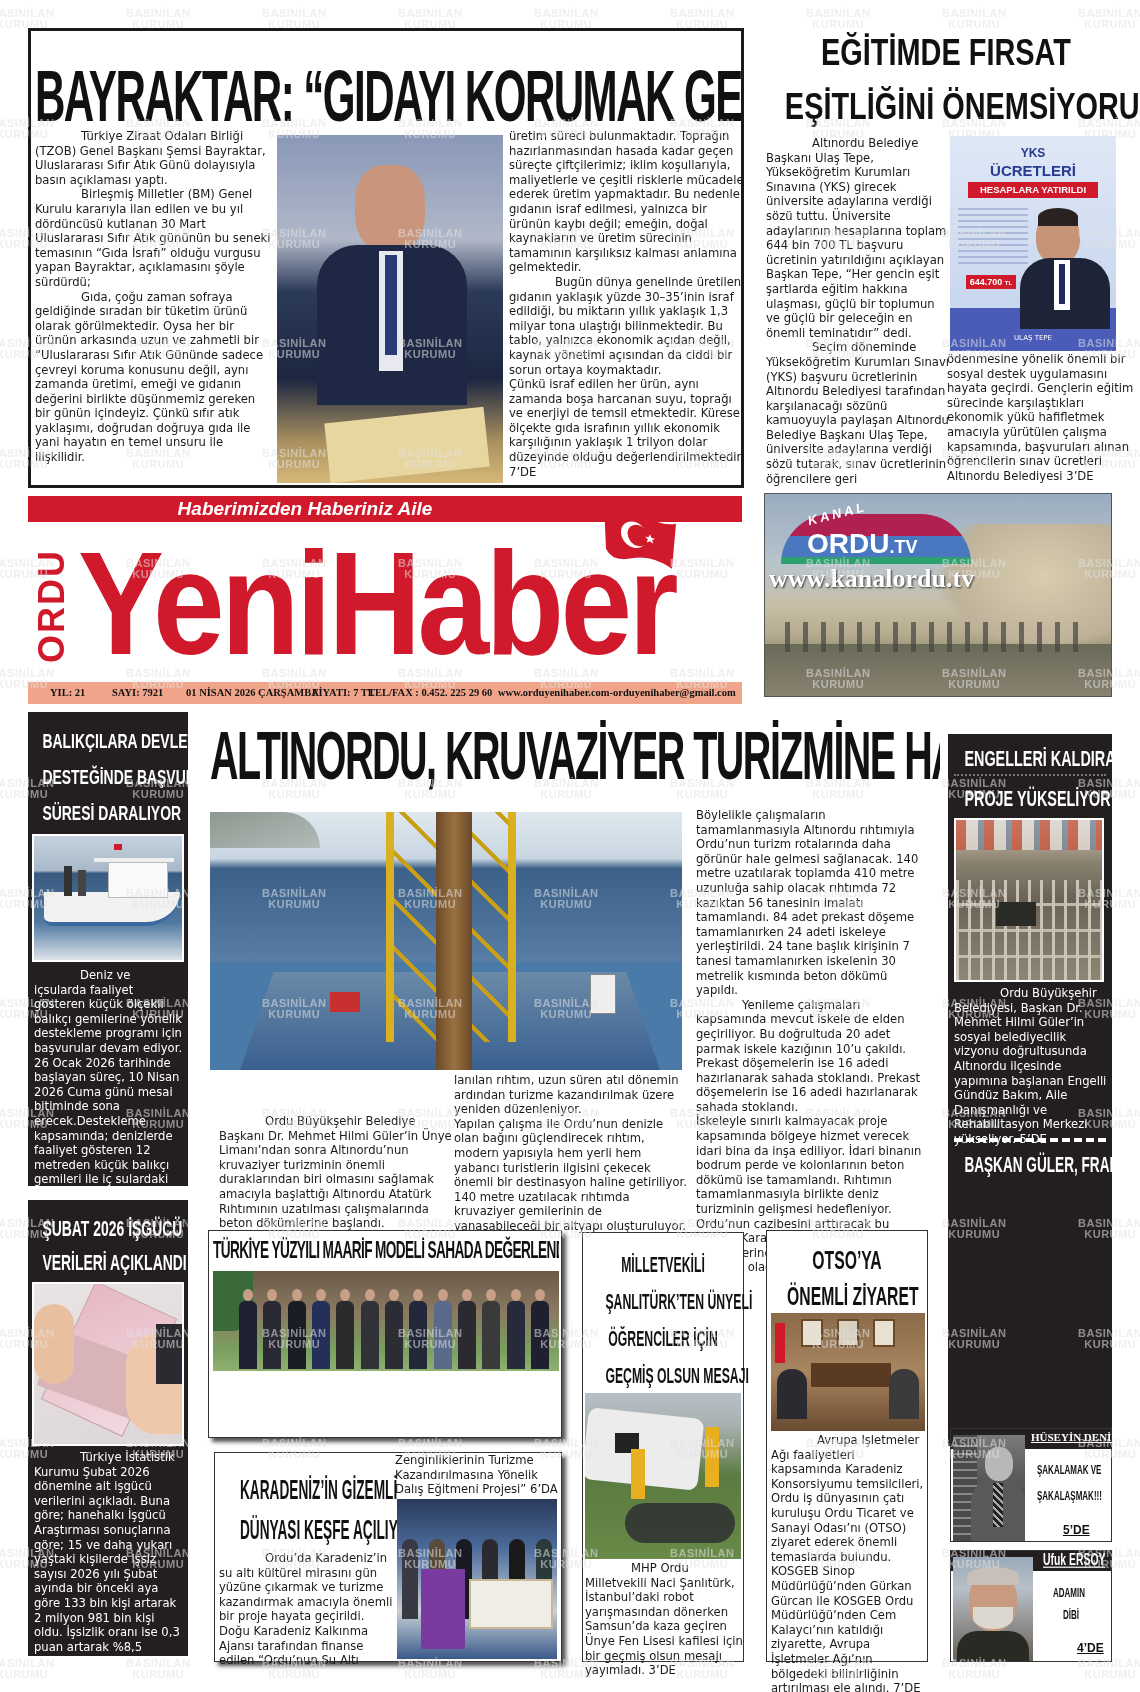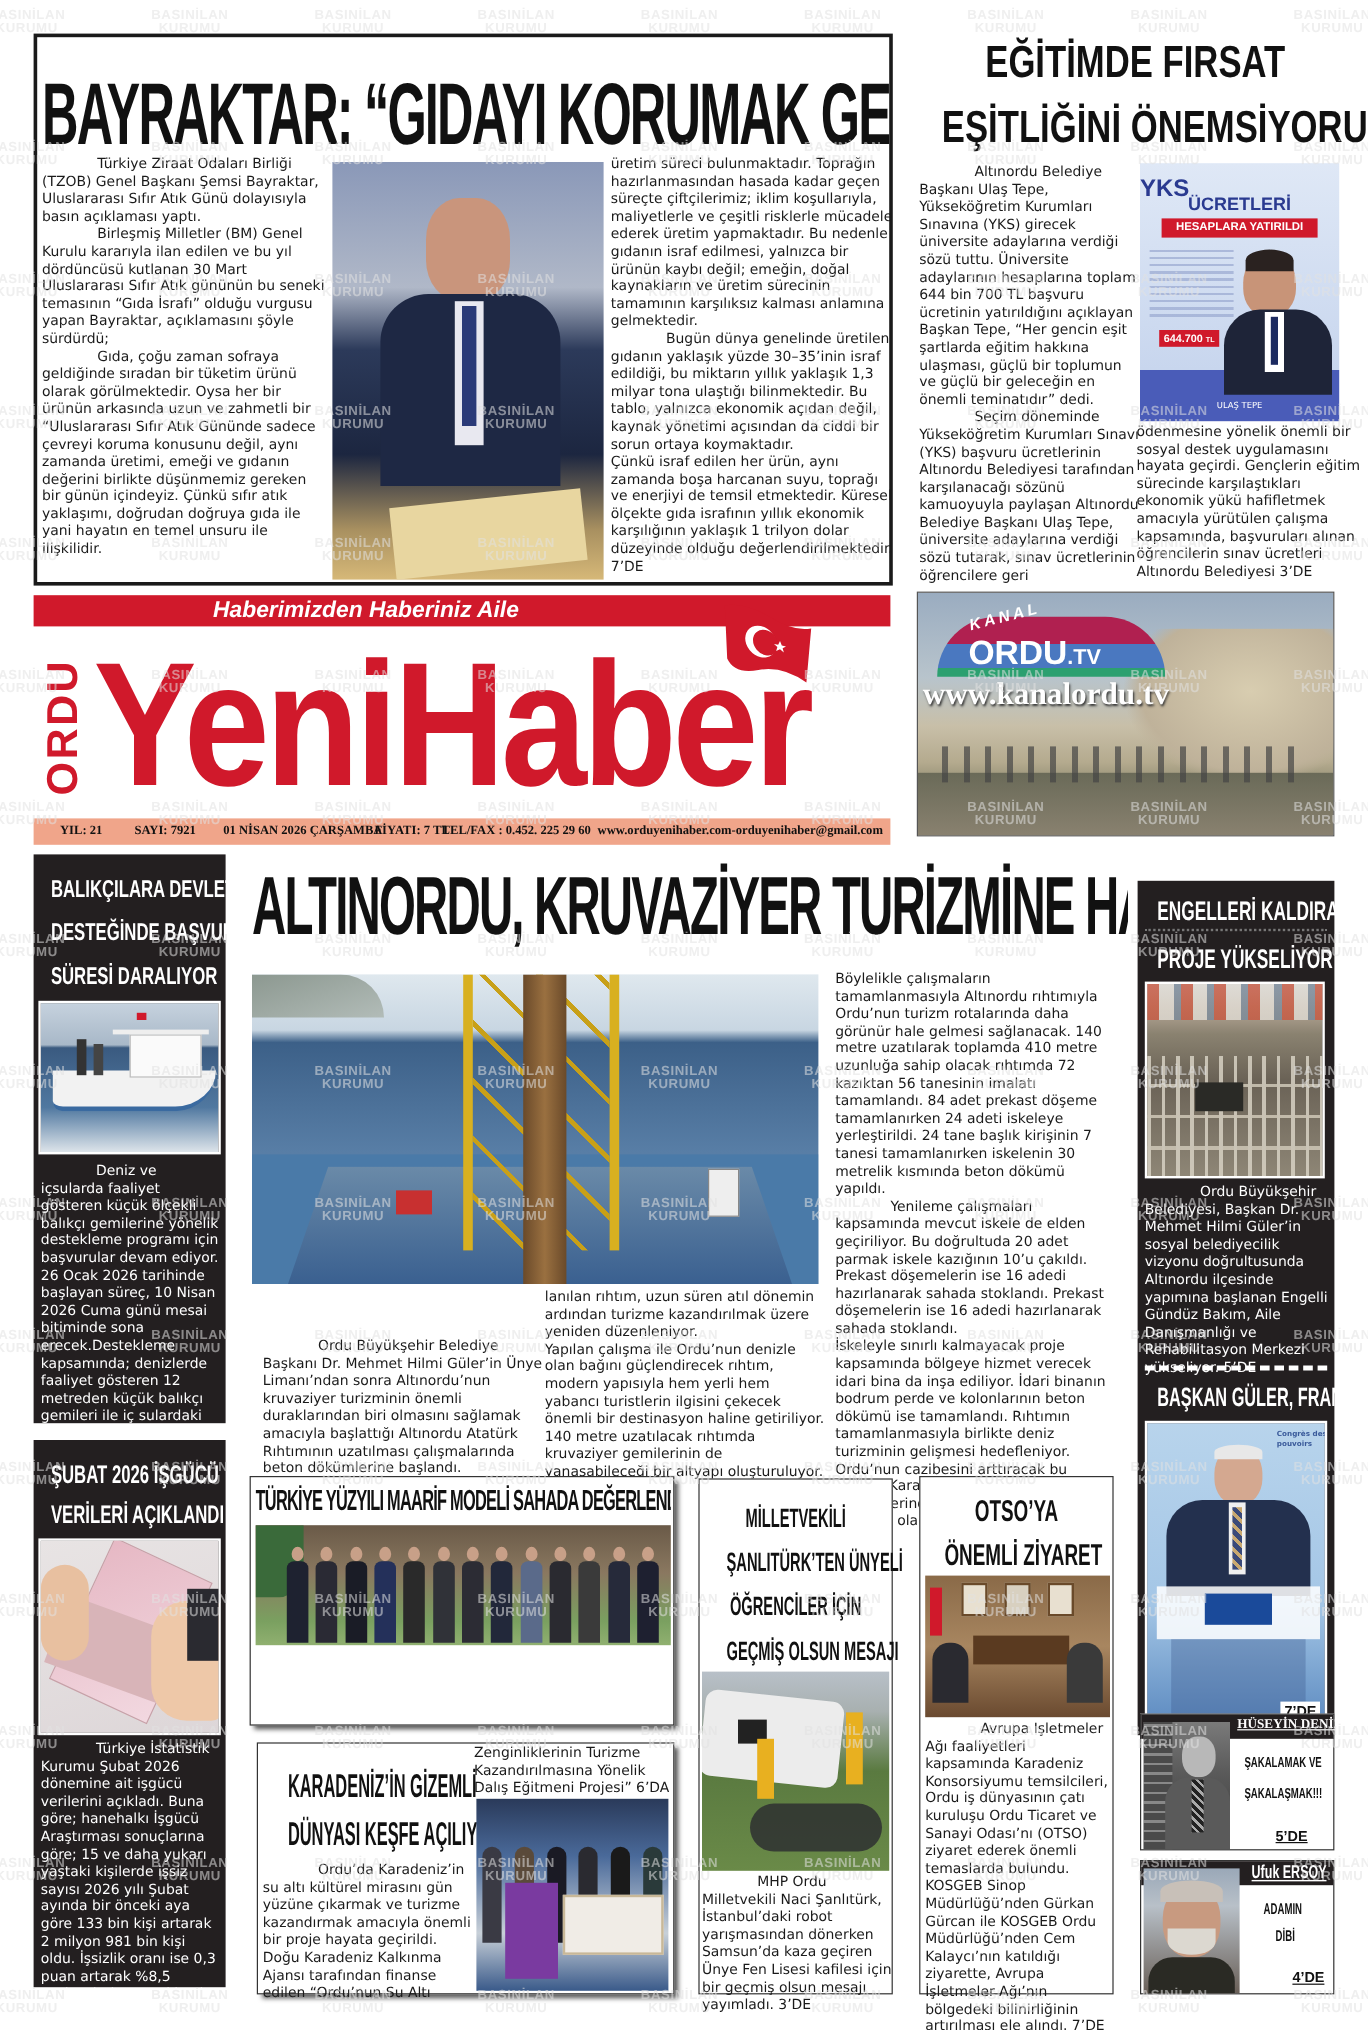--- a/index.html
+++ b/index.html
@@ -194,21 +194,21 @@
     <span class="cond" style="font-size:34px;line-height:40px;transform:scale(0.85,1.1);transform-origin:center top;">EĞİTİMDE FIRSAT</span>
   </div>
   <div class="abs" style="left:0;top:62px;width:388px;text-align:center;">
     <span class="cond" style="font-size:34px;line-height:40px;transform:scale(0.85,1.1);transform-origin:center top;">EŞİTLİĞİNİ ÖNEMSİYORUZ</span>
   </div>
   <div class="abs body-txt" style="left:14px;top:114px;width:185px;">
     <p><span class="ind"></span><span>Altınordu Belediye Başkanı Ulaş Tepe, Yükseköğretim Kurumları Sınavına (YKS) girecek üniversite adaylarına verdiği sözü tuttu. Üniversite adaylarının hesaplarına toplam 644 bin 700 TL başvuru ücretinin yatırıldığını açıklayan Başkan Tepe, “Her gencin eşit şartlarda eğitim hakkına ulaşması, güçlü bir toplumun ve güçlü bir geleceğin en önemli teminatıdır” dedi.</span></p>
     <p><span class="ind"></span><span>Seçim döneminde Yükseköğretim Kurumları Sınavı (YKS) başvuru ücretlerinin Altınordu Belediyesi tarafından karşılanacağı sözünü kamuoyuyla paylaşan Altınordu Belediye Başkanı Ulaş Tepe, üniversite adaylarına verdiği sözü tutarak, sınav ücretlerinin öğrencilere geri</span></p>
   </div>
   <div class="photo" style="left:198px;top:114px;width:166px;height:215px;background:linear-gradient(180deg,#dfe8f6 0%,#c8d6ee 80%,#4a5cb8 80%,#4a5cb8 100%);">
-    <div style="position:absolute;left:0;top:10px;width:166px;font-family:'Liberation Sans',sans-serif;font-weight:bold;font-size:20px;color:#2a3a90;">YKS</div>
+    <div style="position:absolute;left:0;top:10px;width:166px;text-align:center;font-family:'Liberation Sans',sans-serif;font-weight:bold;font-size:12px;color:#2a3a90;">YKS</div>
     <div style="position:absolute;left:0;top:26px;width:166px;text-align:center;font-family:'Liberation Sans',sans-serif;font-weight:bold;font-size:15px;color:#2a3a90;">ÜCRETLERİ</div>
     <div style="position:absolute;left:18px;top:46px;width:130px;height:16px;line-height:16px;background:#d0192b;color:#fff;text-align:center;font-family:'Liberation Sans',sans-serif;font-weight:bold;font-size:9.5px;">HESAPLARA YATIRILDI</div>
     <div style="position:absolute;left:8px;top:72px;width:70px;height:60px;background:repeating-linear-gradient(180deg,#99a8d0 0 2px,transparent 2px 6px);opacity:.7;"></div>
     <div style="position:absolute;left:16px;top:139px;width:50px;height:14px;line-height:14px;background:#d0192b;color:#fff;font-family:'Liberation Sans',sans-serif;font-weight:bold;font-size:9px;text-align:center;"><span>644.700</span> <span style="font-size:6px;">TL</span></div>
     <div style="position:absolute;left:86px;top:76px;width:44px;height:52px;border-radius:45%;background:#c89478;"></div>
     <div style="position:absolute;left:88px;top:72px;width:40px;height:18px;border-radius:50% 50% 0 0;background:#2a2220;"></div>
     <div style="position:absolute;left:70px;top:122px;width:90px;height:71px;background:#1e2438;border-radius:30px 30px 0 0;"></div>
     <div style="position:absolute;left:104px;top:124px;width:16px;height:50px;background:#fff;"></div>
     <div style="position:absolute;left:109px;top:128px;width:6px;height:40px;background:#1c2a60;"></div>
     <div style="position:absolute;left:0;top:198px;width:166px;text-align:center;color:#fff;font-size:7px;">ULAŞ TEPE</div>
@@ -315,32 +315,20 @@
     <div style="position:absolute;left:0;top:0;width:150px;height:30px;background:repeating-linear-gradient(90deg,#c85840 0 10px,#e0dcd4 10px 22px,#7a8a9a 22px 28px);opacity:.8;"></div>
     <div style="position:absolute;left:0;top:60px;width:150px;height:104px;background:repeating-linear-gradient(90deg,#d8d2c4 0 3px,transparent 3px 12px),repeating-linear-gradient(0deg,#cfc8b8 0 3px,transparent 3px 26px);opacity:.85;"></div>
     <div style="position:absolute;left:40px;top:82px;width:40px;height:24px;background:#2a2a26;"></div>
   </div>
   <div class="abs body-txt" style="left:6px;top:252px;width:156px;color:#fff;">
     <span class="ind"></span><span>Ordu Büyükşehir Belediyesi, Başkan Dr. Mehmet Hilmi Güler’in sosyal belediyecilik vizyonu doğrultusunda Altınordu ilçesinde yapımına başlanan Engelli Gündüz Bakım, Aile Danışmanlığı ve Rehabilitasyon Merkezi yükseliyor. 5’DE</span>
   </div>
   <div class="abs" style="left:6px;top:404px;width:152px;border-top:4px dashed #fff;"></div>
   <div class="abs" style="left:0;top:412px;width:164px;text-align:center;">
     <div class="cond" style="font-size:17px;line-height:30px;transform:scale(0.8,1.3);transform-origin:center top;display:block;">BAŞKAN GÜLER, FRANSA’DA</div>
-  </div>
-  <div class="photo" style="left:6px;top:450px;width:152px;height:256px;border:2px solid #fff;background:linear-gradient(180deg,#b8d4ec 0%,#a4c6e6 60%,#5c8ac0 100%);">
-    <span style="position:absolute;left:108px;top:6px;width:44px;font-size:6px;font-weight:bold;color:#3a5a9a;line-height:8px;overflow:hidden;height:16px;">Congrès des pouvoirs locaux et</span>
-    <div style="position:absolute;left:56px;top:20px;width:40px;height:48px;border-radius:45%;background:#d4a890;"></div>
-    <div style="position:absolute;left:56px;top:18px;width:40px;height:12px;border-radius:50% 50% 0 0;background:#e8e8e8;"></div>
-    <div style="position:absolute;left:16px;top:64px;width:120px;height:80px;background:#23304e;border-radius:30px 30px 0 0;"></div>
-    <div style="position:absolute;left:68px;top:66px;width:14px;height:60px;background:#f0f0f0;"></div>
-    <div style="position:absolute;left:71px;top:70px;width:8px;height:52px;background:repeating-linear-gradient(45deg,#3a4a7a 0 4px,#c8a870 4px 7px);"></div>
-    <div style="position:absolute;left:8px;top:136px;width:136px;height:44px;background:rgba(255,255,255,0.85);"></div>
-    <div style="position:absolute;left:48px;top:142px;width:56px;height:26px;background:#1a4a9a;"></div>
-    <div style="position:absolute;left:20px;top:180px;width:112px;height:74px;background:rgba(60,90,140,0.35);"></div>
-    <span style="position:absolute;right:4px;bottom:4px;background:#fff;color:#111;font-family:'Liberation Sans',sans-serif;font-weight:bold;font-size:12px;padding:1px 3px;">7’DE</span>
   </div>
 </div>
 
 <div class="abs dark" style="left:28px;top:1200px;width:160px;height:456px;">
   <div class="abs" style="left:0;top:8px;width:160px;text-align:center;">
     <div class="cond" style="font-size:17px;line-height:34px;transform:scale(0.82,1.25);transform-origin:center top;display:block;">ŞUBAT 2026 İŞGÜCÜ</div>
     <div class="cond" style="font-size:17px;line-height:34px;transform:scale(0.82,1.25);transform-origin:center top;display:block;">VERİLERİ AÇIKLANDI</div>
   </div>
   <div class="photo" style="left:4px;top:82px;width:152px;height:164px;border:2px solid #fff;background:linear-gradient(160deg,#e8e4e4 0%,#ddd6d8 100%);">
     <div style="position:absolute;left:30px;top:10px;width:90px;height:130px;background:linear-gradient(135deg,#e6b8c4,#f2d8e0);transform:rotate(25deg);border:1px solid #c8a0a8;"></div>

